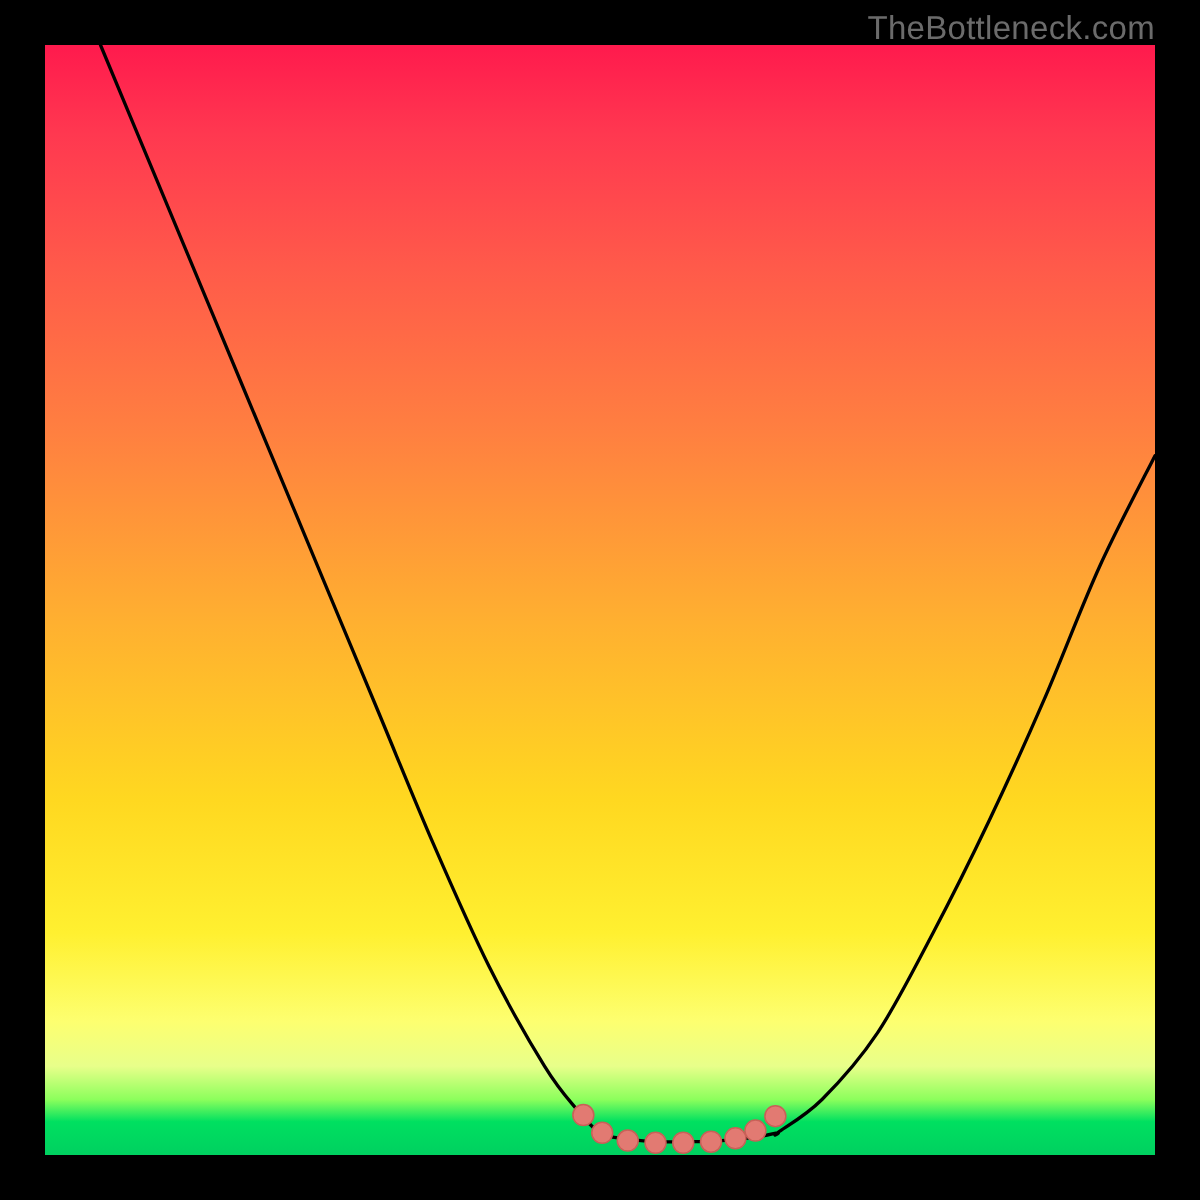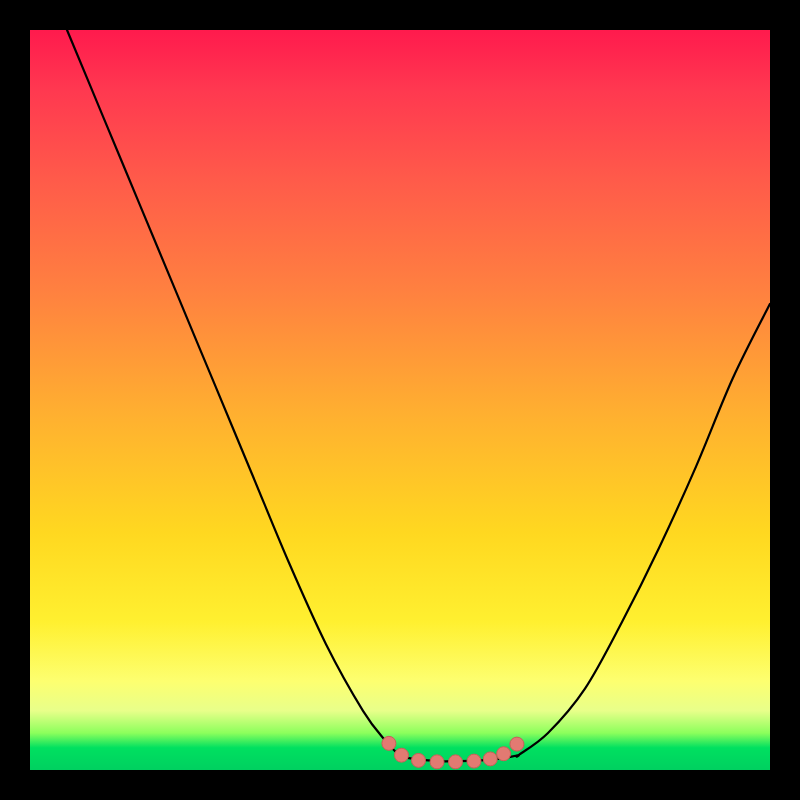--- a/index.html
+++ b/index.html
@@ -55,20 +55,21 @@
     top: 0;
     width: 740px;
     height: 740px;
     overflow: visible;
   }
 </style>
 </head>
 <body>
 
 <div class="stage">
+  <div class="watermark">TheBottleneck.com</div>
   <div class="plot">
     <svg class="curve" viewBox="0 0 740 740" preserveAspectRatio="none">
       <g id="paths">
           <path d="M 37.00 0.00 C 43.17 14.80, 61.67 59.20, 74.00 88.80 C 86.33 118.40, 98.67 148.00, 111.00 177.60 C 123.33 207.20, 135.67 236.80, 148.00 266.40 C 160.33 296.00, 172.67 325.60, 185.00 355.20 C 197.33 384.80, 209.67 414.40, 222.00 444.00 C 234.33 473.60, 246.67 504.43, 259.00 532.80 C 271.33 561.17, 283.67 589.53, 296.00 614.20 C 308.33 638.87, 323.13 664.77, 333.00 680.80 C 342.87 696.83, 349.03 703.00, 355.20 710.40 C 361.37 717.80, 365.07 722.12, 370.00 725.20 C 374.93 728.28, 378.63 727.91, 384.80 728.90 C 390.97 729.89, 399.60 730.75, 407.00 731.12 C 414.40 731.49, 421.80 731.24, 429.20 731.12 C 436.60 731.00, 444.00 730.87, 451.40 730.38 C 458.80 729.89, 467.43 729.02, 473.60 728.16 C 479.77 727.30, 485.93 725.69, 488.40 725.20 C 490.87 724.71, 483.47 728.90, 488.40 725.20 C 493.33 721.50, 506.90 714.10, 518.00 703.00 C 529.10 691.90, 542.67 677.10, 555.00 658.60 C 567.33 640.10, 579.67 615.43, 592.00 592.00 C 604.33 568.57, 616.67 543.90, 629.00 518.00 C 641.33 492.10, 653.67 464.97, 666.00 436.60 C 678.33 408.23, 690.67 374.93, 703.00 347.80 C 715.33 320.67, 733.83 286.13, 740.00 273.80" fill="none" stroke="#000000" stroke-width="2.2" stroke-linecap="round"></path>
         </g>
       <g id="dots">
           <circle cx="358.90" cy="713.36" r="7" fill="#e27a72" stroke="#c96058" stroke-width="1"></circle>
           <circle cx="371.48" cy="725.20" r="7" fill="#e27a72" stroke="#c96058" stroke-width="1"></circle>
           <circle cx="388.50" cy="730.38" r="7" fill="#e27a72" stroke="#c96058" stroke-width="1"></circle>
           <circle cx="407.00" cy="731.86" r="7" fill="#e27a72" stroke="#c96058" stroke-width="1"></circle>

